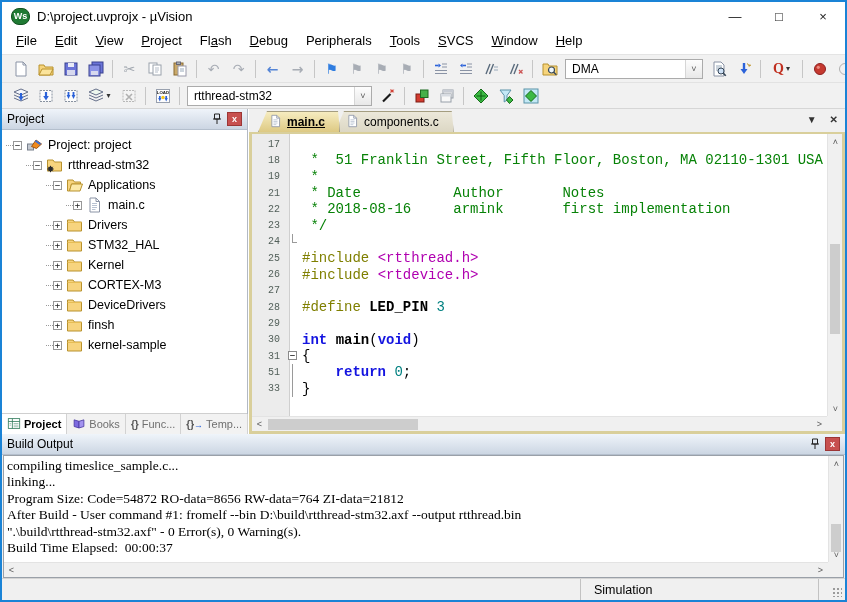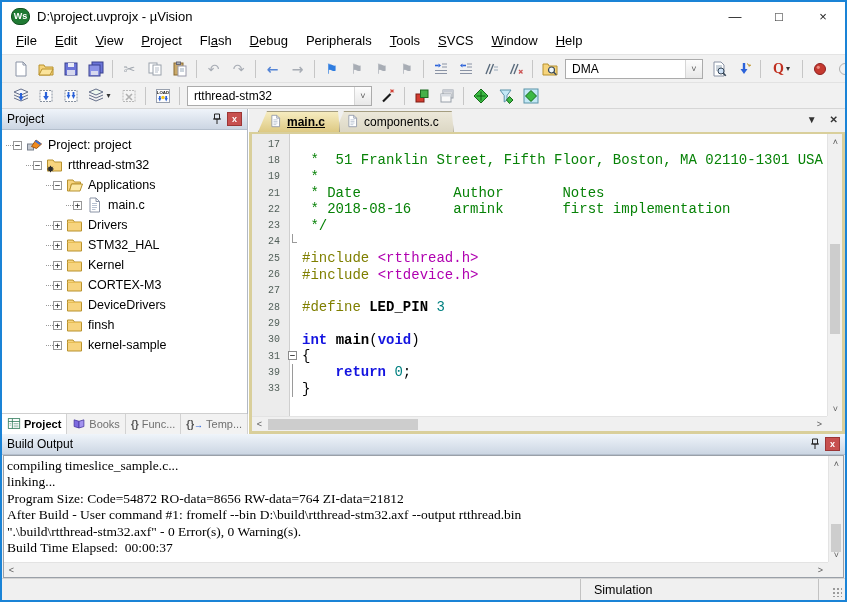--- a/index.html
+++ b/index.html
@@ -542,21 +542,21 @@
         <div class="cl"><span class="ln">22</span><span class="fold"></span><span class="code"><span class="cm"> * 2018-08-16     armink       first implementation</span></span></div>
         <div class="cl"><span class="ln">23</span><span class="fold"></span><span class="code"><span class="cm"> */</span></span></div>
         <div class="cl"><span class="ln">24</span><span class="fold"><span class="fend"></span></span><span class="code"></span></div>
         <div class="cl"><span class="ln">25</span><span class="fold"></span><span class="code"><span class="pp">#include</span><span class="pl"> </span><span class="str">&lt;rtthread.h&gt;</span></span></div>
         <div class="cl"><span class="ln">26</span><span class="fold"></span><span class="code"><span class="pp">#include</span><span class="pl"> </span><span class="str">&lt;rtdevice.h&gt;</span></span></div>
         <div class="cl"><span class="ln">27</span><span class="fold"></span><span class="code"></span></div>
         <div class="cl"><span class="ln">28</span><span class="fold"></span><span class="code"><span class="pp">#define</span><span class="pl"> </span><span class="id">LED_PIN</span><span class="pl"> </span><span class="num">3</span></span></div>
         <div class="cl"><span class="ln">29</span><span class="fold"></span><span class="code"></span></div>
         <div class="cl"><span class="ln">30</span><span class="fold"></span><span class="code"><span class="kw">int</span><span class="pl"> </span><span class="id">main</span><span class="pl">(</span><span class="kw">void</span><span class="pl">)</span></span></div>
         <div class="cl"><span class="ln">31</span><span class="fold"><span class="fbox">−</span></span><span class="code"><span class="pl">{</span></span></div>
-        <div class="cl"><span class="ln">39</span><span class="fold"><span class="fline"></span></span><span class="code"><span class="pl">    </span><span class="kw">return</span><span class="pl"> </span><span class="num">0</span><span class="pl">;</span></span></div>
+        <div class="cl"><span class="ln">51</span><span class="fold"><span class="fline"></span></span><span class="code"><span class="pl">    </span><span class="kw">return</span><span class="pl"> </span><span class="num">0</span><span class="pl">;</span></span></div>
         <div class="cl"><span class="ln">33</span><span class="fold"><span class="fline"></span></span><span class="code"><span class="pl">}</span></span></div>
       </div>
     <div class="vscroll">
       <span class="sarr">˄</span>
       <div class="vthumb" style="top:110px;height:90px"></div>
       <span class="sarr" style="margin-top:auto">˅</span>
     </div>
     <div class="hscroll">
       <span class="sarr">˂</span>
       <div class="hthumb" style="width:150px"></div>

